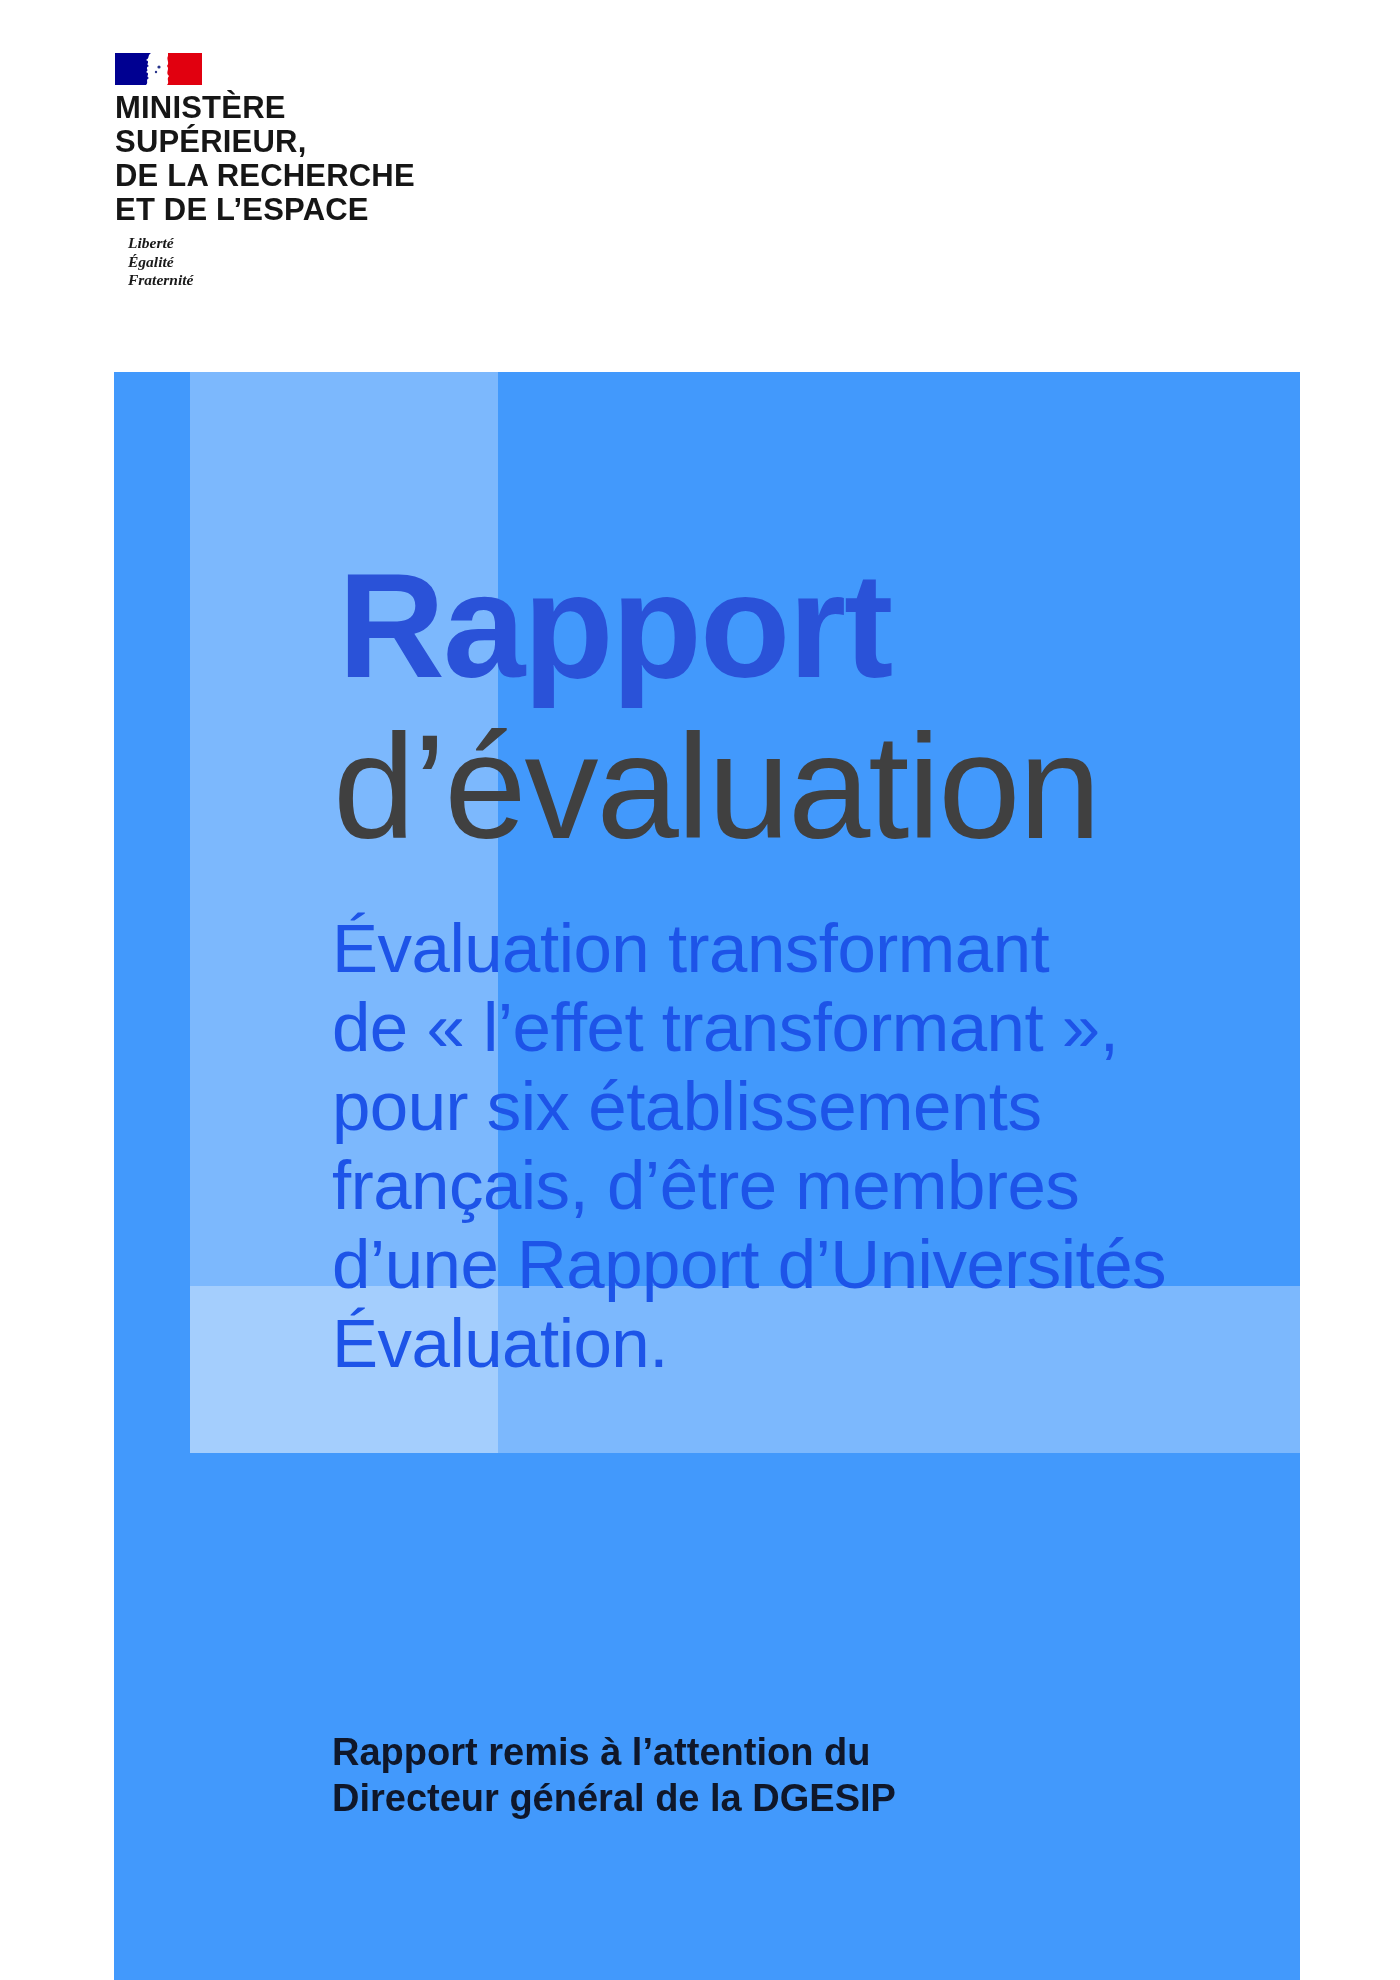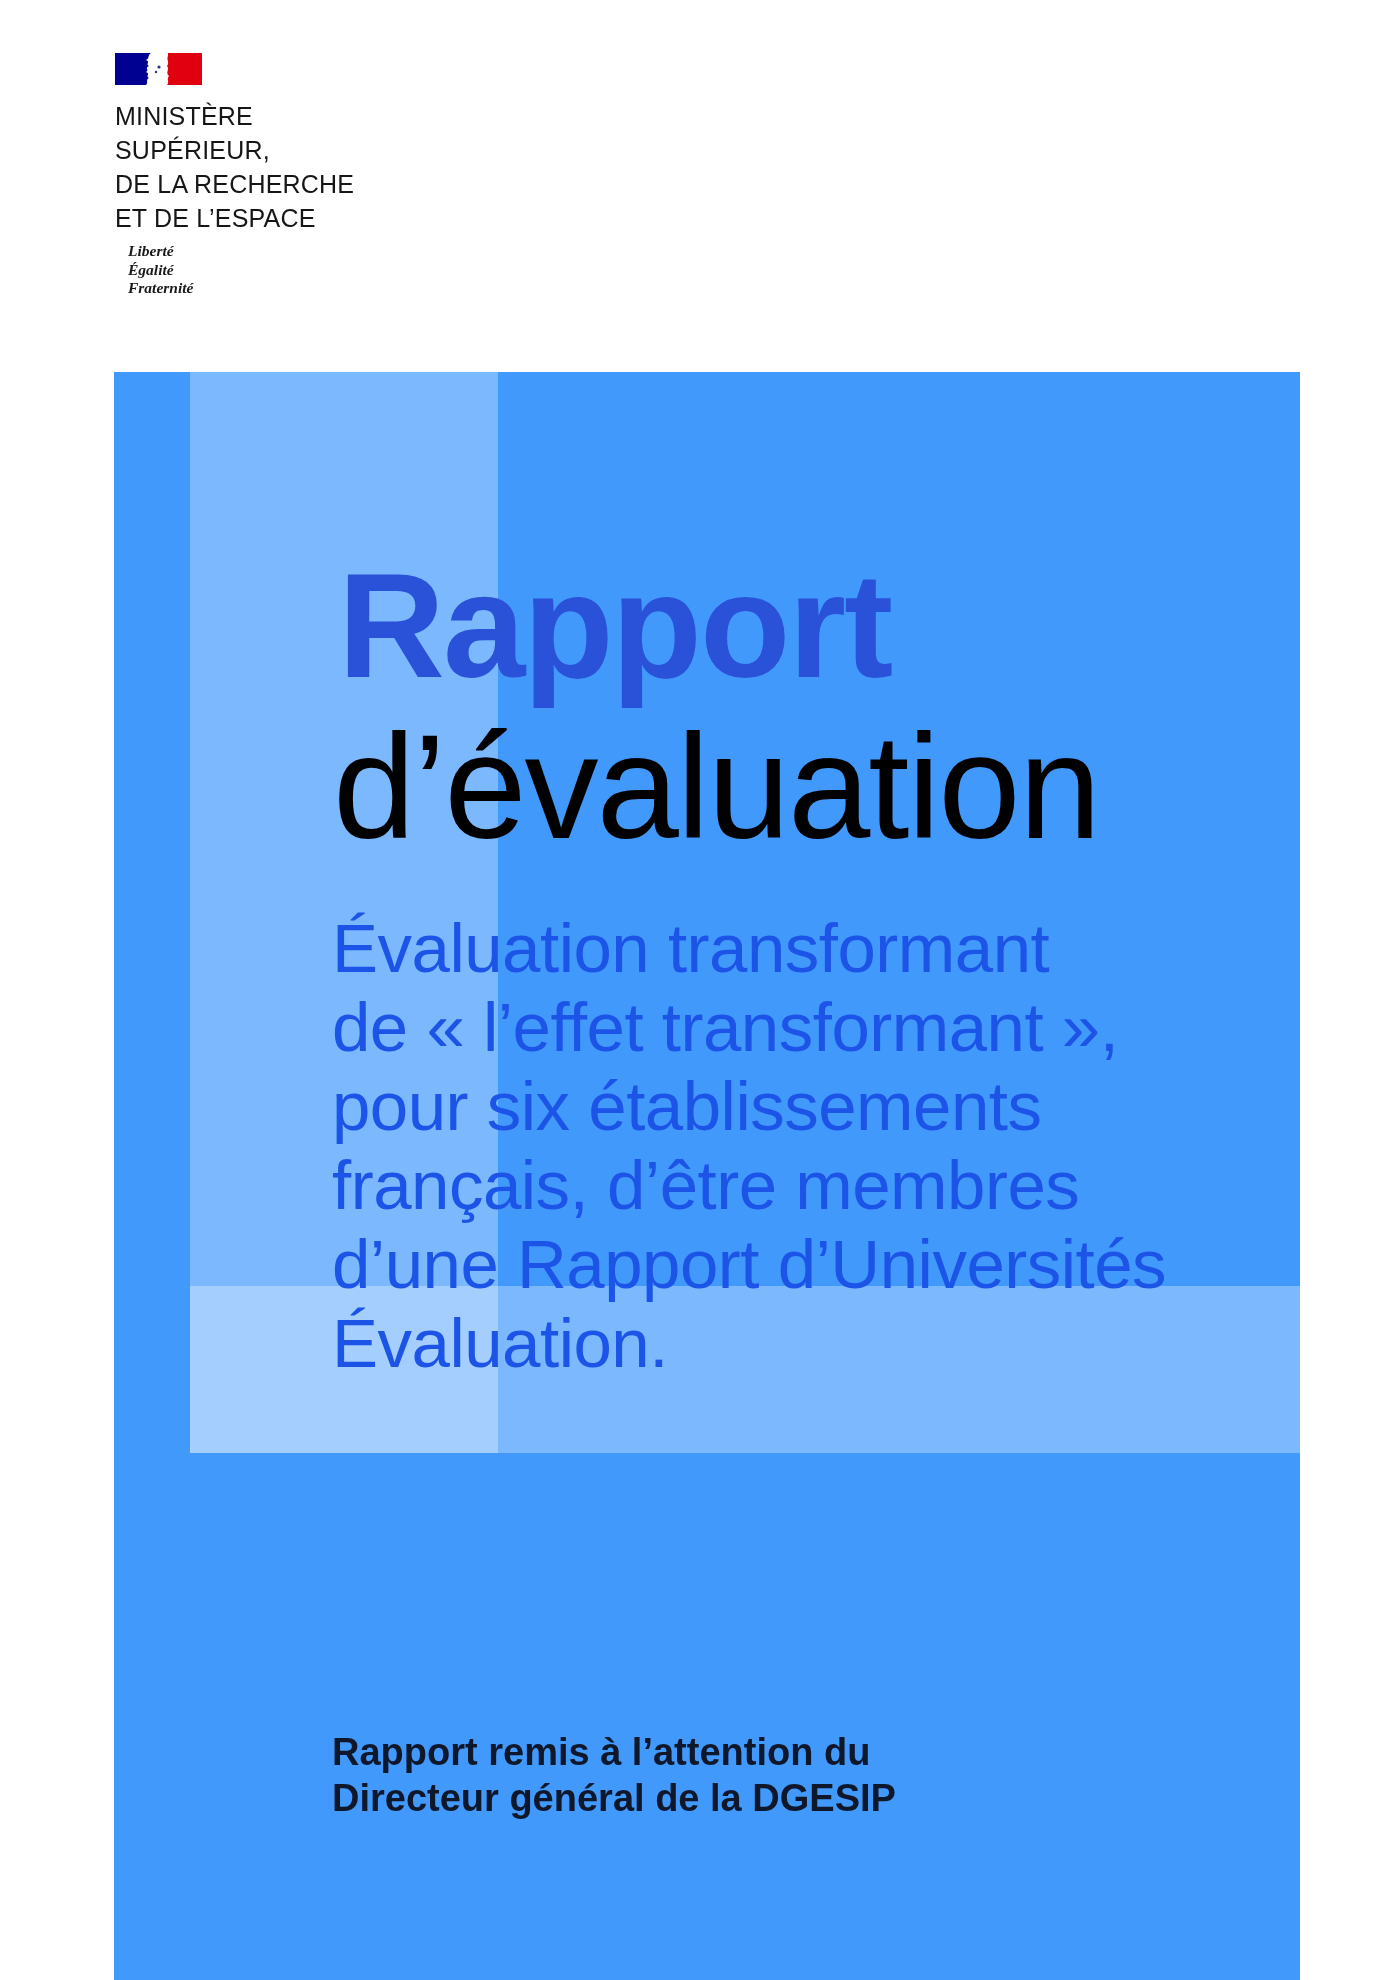--- a/index.html
+++ b/index.html
@@ -22,24 +22,24 @@
     left: 115px;
     top: 53px;
     width: 420px;
   }
   #flag {
     display: block;
     width: 87px;
     height: 32px;
   }
   #ministry {
-    margin-top: 14px;
+    margin-top: 6px;
     color: #161616;
-    font-weight: 400;
-    font-size: 25px;
+    font-weight: 700;
+    font-size: 31px;
     line-height: 34px;
     letter-spacing: 0.2px;
     text-transform: uppercase;
     white-space: nowrap;
   }
   #motto {
     margin-top: 7px;
     color: #1a1a1a;
     font-family: "Liberation Serif", serif;
     font-style: italic;
@@ -87,21 +87,21 @@
   #title-bold {
     left: 224px;
     top: 180px;
     font-weight: 700;
     color: #2a52d8;
   }
   #title-light {
     left: 219px;
     top: 341px;
     font-weight: 400;
-    color: #000000;
+    color: #404040;
   }
   #subtitle {
     position: absolute;
     left: 218px;
     top: 537px;
     color: #1d54e8;
     font-weight: 500;
     font-size: 69px;
     line-height: 79px;
     letter-spacing: -0.5px;

